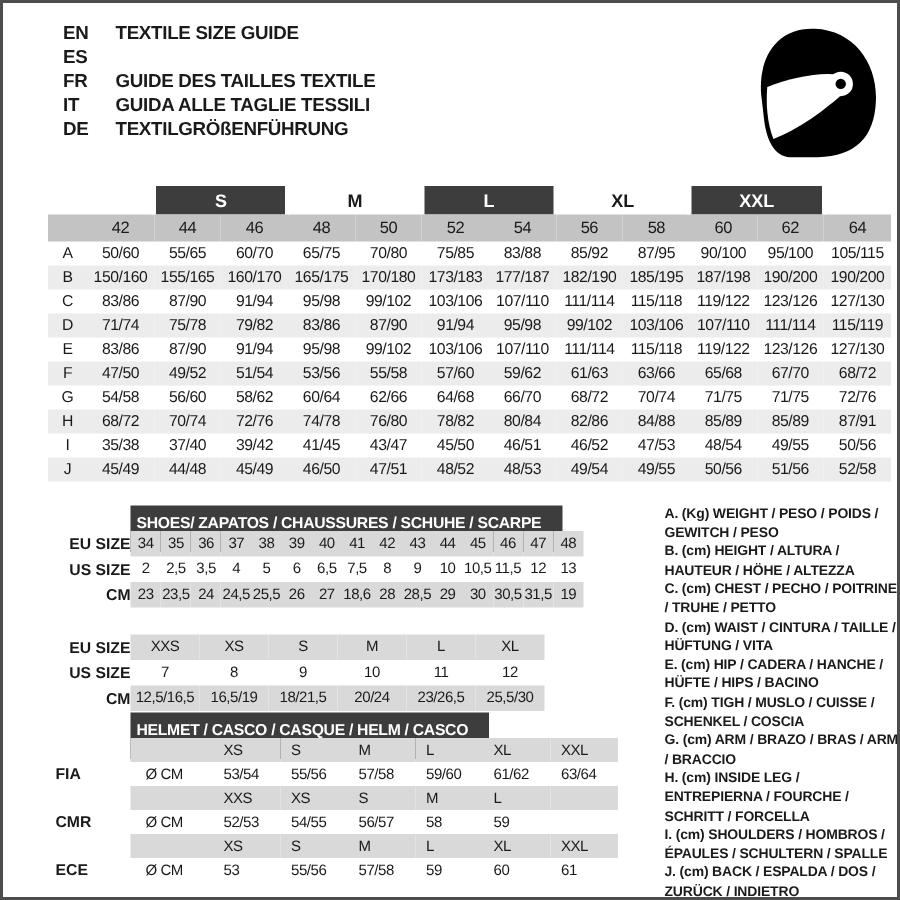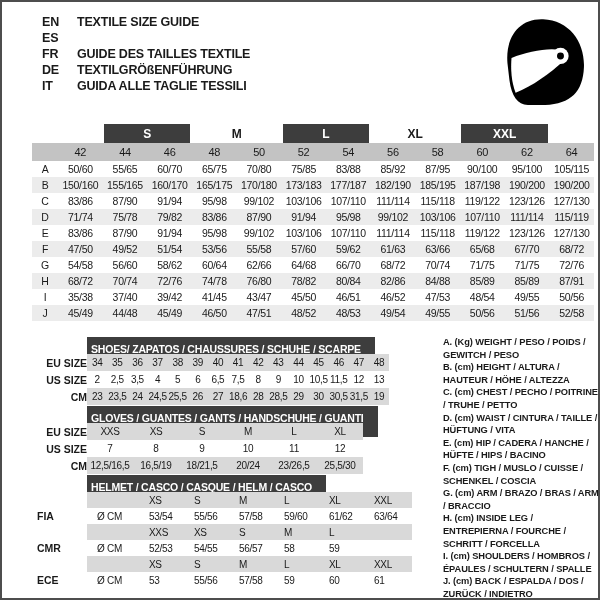--- a/index.html
+++ b/index.html
@@ -61,26 +61,26 @@
         <span class="lang-title">TEXTILE SIZE GUIDE</span>
       </div>
       <div class="lang-row">
         <span class="lang-code">ES</span>
       </div>
       <div class="lang-row">
         <span class="lang-code">FR</span>
         <span class="lang-title">GUIDE DES TAILLES TEXTILE</span>
       </div>
       <div class="lang-row">
+        <span class="lang-code">IT</span>
+        <span class="lang-title">GUIDA ALLE TAGLIE TESSILI</span>
+      </div>
+      <div class="lang-row">
         <span class="lang-code">DE</span>
         <span class="lang-title">TEXTILGRÖßENFÜHRUNG</span>
-      </div>
-      <div class="lang-row">
-        <span class="lang-code">IT</span>
-        <span class="lang-title">GUIDA ALLE TAGLIE TESSILI</span>
       </div>
     </div>
 
   <div class="helmet-icon">
     <svg viewBox="0 0 100 100" width="102" height="102" aria-hidden="true">
       <path fill="#000" d="M57 11 C83 12 98 34 97 58 C96 82 84 94 59 95 L42 95 C32 95 26 86 24 71 L22 54 C20 29 33 10 57 11 Z"></path>
       <path fill="#fff" d="M26 49 C41 43 60 39 73 41 L77 52 C64 64 46 77 30 83 C26 73 25 60 26 49 Z"></path>
       <circle cx="74" cy="47" r="8" fill="#fff"></circle>
       <circle cx="74" cy="47" r="3.4" fill="#000"></circle>
     </svg>
@@ -351,21 +351,20 @@
           <td class="sh">28,5</td>
           <td class="sh">29</td>
           <td class="sh">30</td>
           <td class="sh">30,5</td>
           <td class="sh">31,5</td>
           <td class="sh">19</td>
         </tr>
       </tbody>
     </table>
 
-  <div class="bar" id="bar-gloves">GLOVES / GUANTES / GANTS / HANDSCHUHE / GUANTI</div>
   <table class="sec" id="gloves-table">
       <colgroup>
         <col style="width: 50px;">
         <col style="width: 46px;">
         <col style="width: 46px;">
         <col style="width: 46px;">
         <col style="width: 46px;">
         <col style="width: 46px;">
         <col style="width: 46px;">
       </colgroup>

